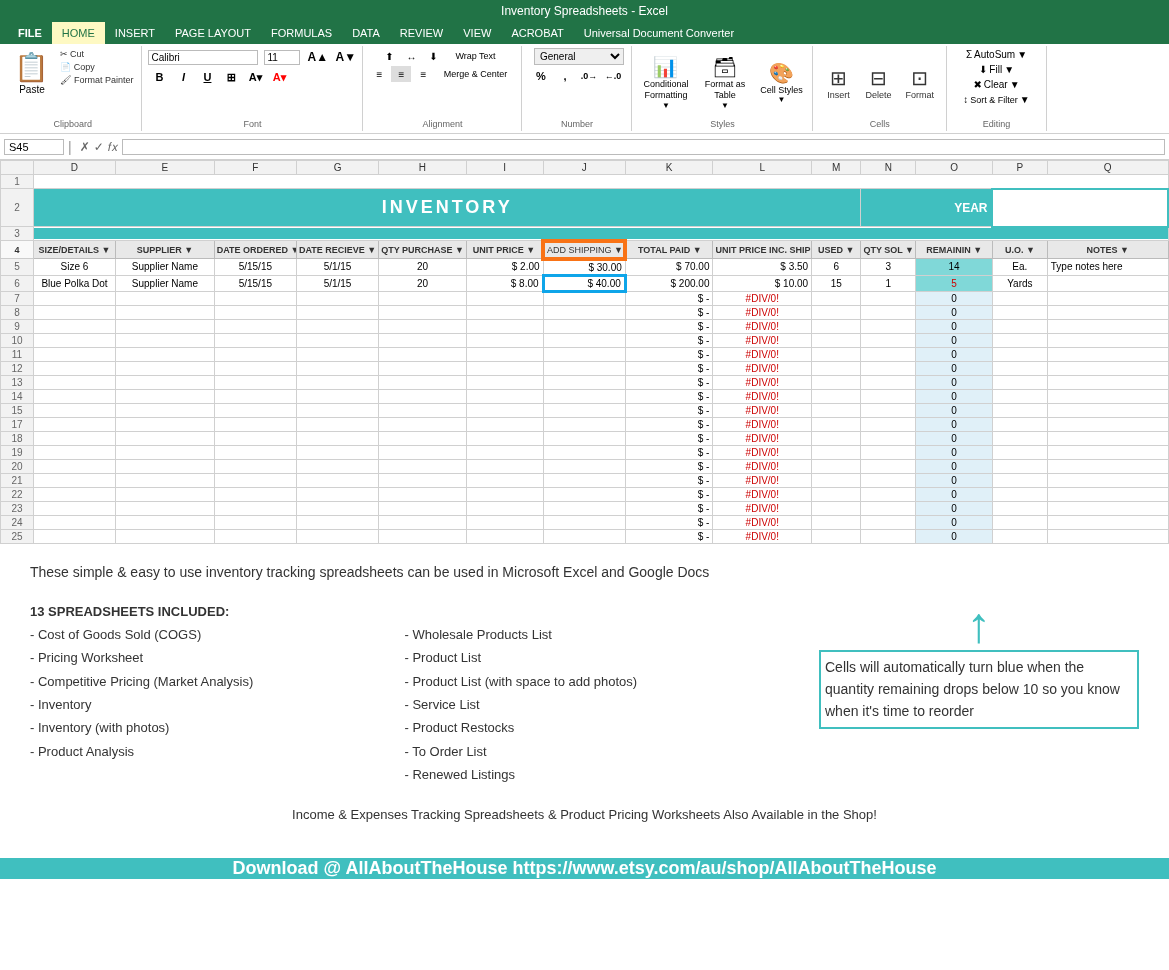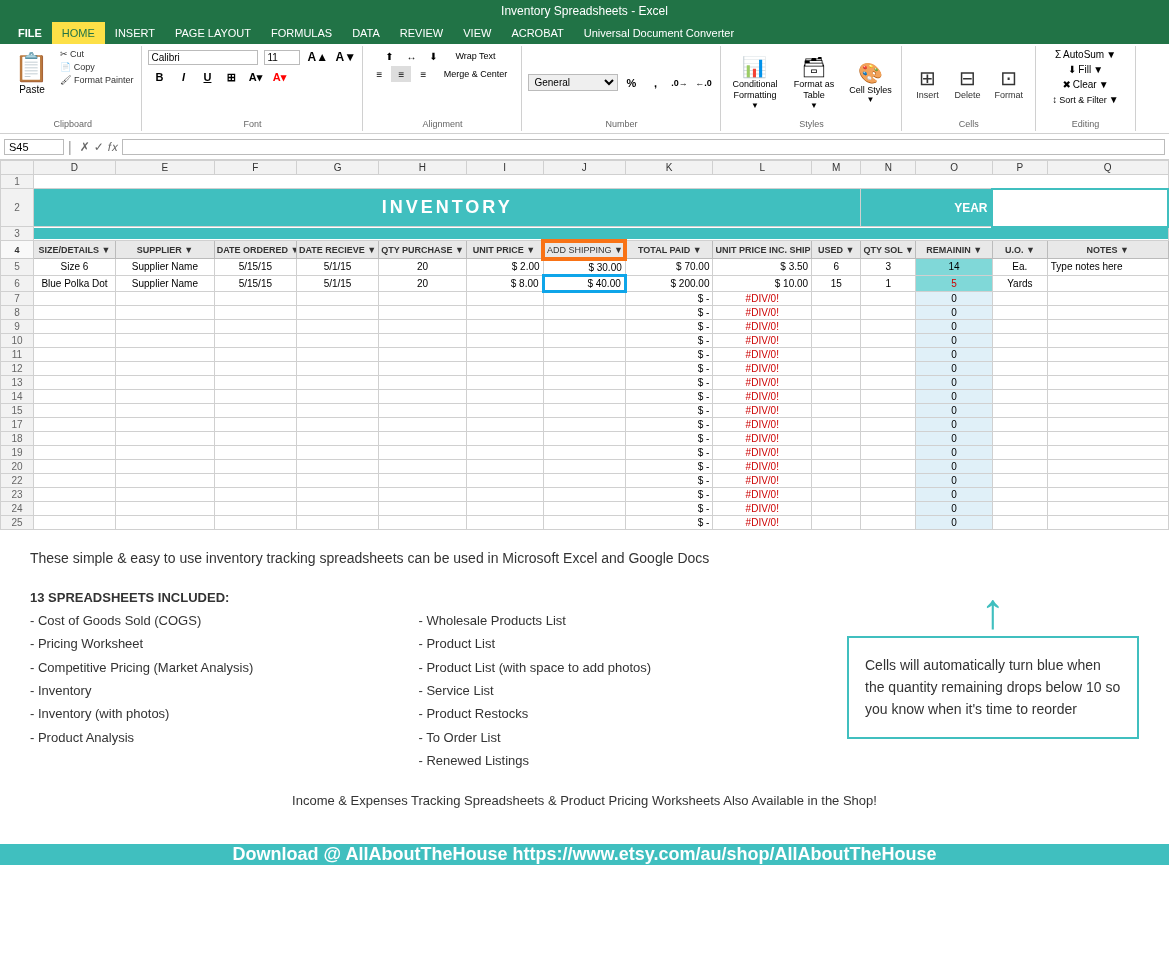--- a/index.html
+++ b/index.html
@@ -26,21 +26,21 @@
     .size-select { font-size: 10px; width: 36px; border: 1px solid #bbb; padding: 1px 2px; }
     .font-row2 { display: flex; gap: 2px; align-items: center; }
     .fmt-btn { width: 22px; height: 18px; font-size: 11px; border: 1px solid transparent; cursor: pointer; background: transparent; font-weight: bold; }
 
     
     .align-controls { display: flex; flex-direction: column; gap: 2px; }
     .align-row { display: flex; gap: 2px; }
     .align-btn { width: 20px; height: 16px; font-size: 10px; border: 1px solid transparent; cursor: pointer; background: transparent; display: flex; align-items: center; justify-content: center; }
 
     
-    .number-controls { display: flex; flex-direction: row; gap: 2px; align-items: center; }
+    .number-controls { display: flex; flex-direction: column; gap: 2px; align-items: flex-end; }
     .num-select { font-size: 10px; width: 90px; border: 1px solid #bbb; padding: 1px; }
     .num-row { display: flex; gap: 2px; }
 
     
     .formula-bar { display: flex; align-items: center; border-bottom: 1px solid #d0d0d0; padding: 2px 4px; background: #fff; height: 26px; }
     .cell-ref { width: 60px; border: 1px solid #bbb; font-size: 11px; padding: 1px 4px; }
     .formula-sep { color: #999; margin: 0 4px; font-size: 14px; }
     .formula-icons { display: flex; gap: 4px; margin: 0 4px; color: #666; font-size: 12px; }
     .formula-input { flex: 1; border: 1px solid #bbb; font-size: 11px; padding: 1px 4px; }
     .col-header { border-right: 1px solid #d0d0d0; text-align: center; font-size: 10px; color: #333; padding: 2px 0; background: #f2f2f2; }
@@ -55,21 +55,21 @@
     .data-row td { font-size: 10px; }
 
     
     .below-content { padding: 20px 30px; background: #fff; }
     .intro-text { font-size: 14px; color: #333; margin-bottom: 20px; }
     .features-section { display: flex; margin-bottom: 20px; }
     .features-left { flex: 1; font-size: 13px; color: #333; line-height: 1.8; }
     .features-right { flex: 1; font-size: 13px; color: #333; line-height: 1.8; }
     .arrow-box-area { display: flex; flex-direction: column; align-items: center; margin-left: 40px; }
     .arrow-up { color: #40bfbf; font-size: 50px; text-align: center; line-height: 1; }
-    .info-box { border: 2px solid #40bfbf; padding: 16px; width: 292px; font-size: 14px; color: #333; line-height: 1.6; }
+    .info-box { border: 2px solid #40bfbf; padding: 4px; width: 320px; font-size: 14px; color: #333; line-height: 1.6; }
     .footer-text { font-size: 13px; color: #333; text-align: center; margin: 16px 0; font-weight: 500; }
     .bottom-bar { background: #40bfbf; color: #fff; text-align: center; font-size: 18px; font-weight: bold; }
 
     
     .w-d { width: 75px; }
     .w-e { width: 90px; }
     .w-f { width: 75px; }
     .w-g { width: 75px; }
     .w-h { width: 80px; }
     .w-i { width: 70px; }
@@ -97,21 +97,21 @@
   </style>
 </head>
 <body>
 
 <div class="title-bar">
   <span>Inventory Spreadsheets - Excel</span>
 </div>
 
 <div class="ribbon-tabs">
   <span class="ribbon-tab active" style="background:#217346;color:#fff;font-weight:bold;">FILE</span>
-  <span class="ribbon-tab" style="background:#fde047;color:#217346;">HOME</span>
+  <span class="ribbon-tab" style="background:#fef9c3;color:#217346;">HOME</span>
   <span class="ribbon-tab" style="color:#fff;">INSERT</span>
   <span class="ribbon-tab" style="color:#fff;">PAGE LAYOUT</span>
   <span class="ribbon-tab" style="color:#fff;">FORMULAS</span>
   <span class="ribbon-tab" style="color:#fff;">DATA</span>
   <span class="ribbon-tab" style="color:#fff;">REVIEW</span>
   <span class="ribbon-tab" style="color:#fff;">VIEW</span>
   <span class="ribbon-tab" style="color:#fff;">ACROBAT</span>
   <span class="ribbon-tab" style="color:#fff;">Universal Document Converter</span>
 </div>
 
@@ -593,20 +593,37 @@
           <td style="border:1px solid #d0d0d0;"></td>
           <td style="border:1px solid #d0d0d0;font-size:10px;text-align:right;">$  -</td>
           <td style="border:1px solid #d0d0d0;font-size:10px;color:#cc0000;text-align:center;">#DIV/0!</td>
           <td style="border:1px solid #d0d0d0;"></td>
           <td style="border:1px solid #d0d0d0;"></td>
           <td style="border:1px solid #d0d0d0;font-size:10px;text-align:center;background:#e0f0f8;">0</td>
           <td style="border:1px solid #d0d0d0;"></td>
           <td style="border:1px solid #d0d0d0;"></td>
         </tr>
       <tr>
+          <td class="row-num">21</td>
+          <td style="border:1px solid #d0d0d0;"></td>
+          <td style="border:1px solid #d0d0d0;"></td>
+          <td style="border:1px solid #d0d0d0;"></td>
+          <td style="border:1px solid #d0d0d0;"></td>
+          <td style="border:1px solid #d0d0d0;"></td>
+          <td style="border:1px solid #d0d0d0;"></td>
+          <td style="border:1px solid #d0d0d0;"></td>
+          <td style="border:1px solid #d0d0d0;font-size:10px;text-align:right;">$  -</td>
+          <td style="border:1px solid #d0d0d0;font-size:10px;color:#cc0000;text-align:center;">#DIV/0!</td>
+          <td style="border:1px solid #d0d0d0;"></td>
+          <td style="border:1px solid #d0d0d0;"></td>
+          <td style="border:1px solid #d0d0d0;font-size:10px;text-align:center;background:#e0f0f8;">0</td>
+          <td style="border:1px solid #d0d0d0;"></td>
+          <td style="border:1px solid #d0d0d0;"></td>
+        </tr>
+      <tr>
           <td class="row-num">22</td>
           <td style="border:1px solid #d0d0d0;"></td>
           <td style="border:1px solid #d0d0d0;"></td>
           <td style="border:1px solid #d0d0d0;"></td>
           <td style="border:1px solid #d0d0d0;"></td>
           <td style="border:1px solid #d0d0d0;"></td>
           <td style="border:1px solid #d0d0d0;"></td>
           <td style="border:1px solid #d0d0d0;"></td>
           <td style="border:1px solid #d0d0d0;font-size:10px;text-align:right;">$  -</td>
           <td style="border:1px solid #d0d0d0;font-size:10px;color:#cc0000;text-align:center;">#DIV/0!</td>

